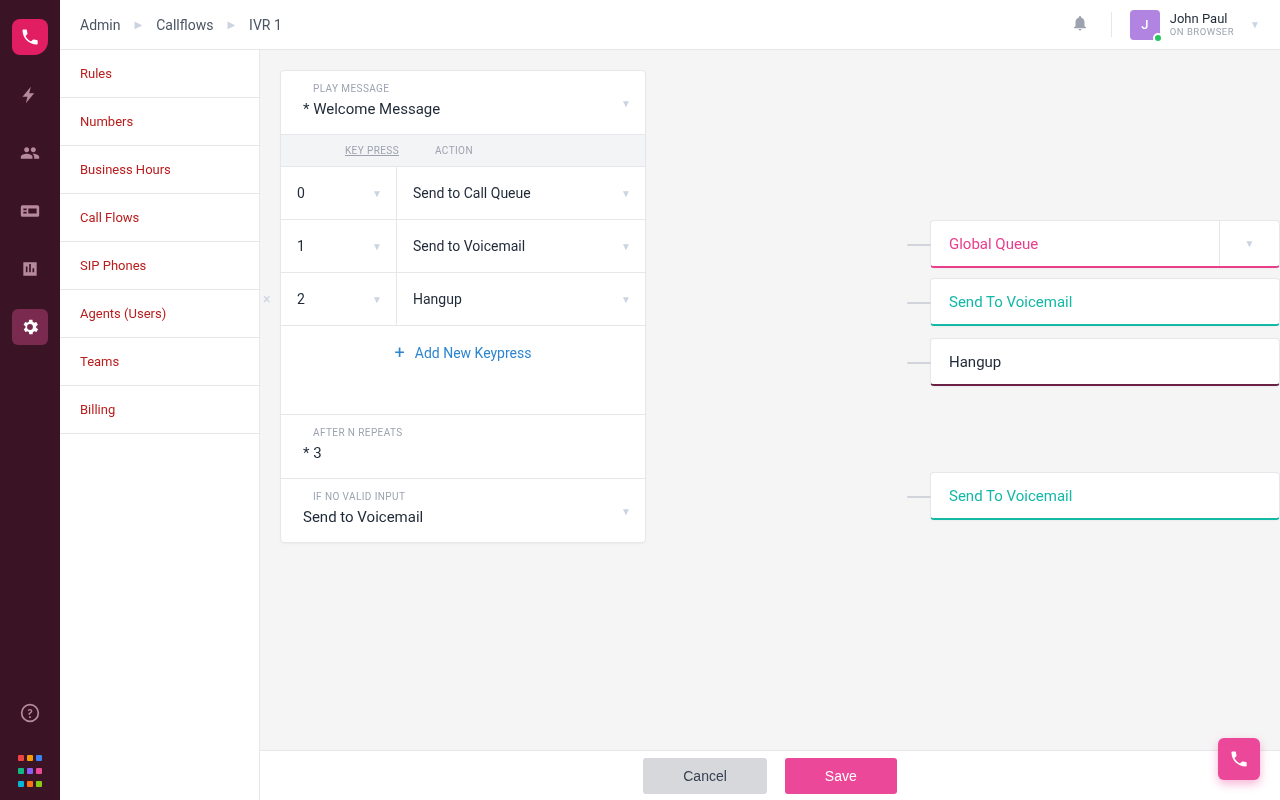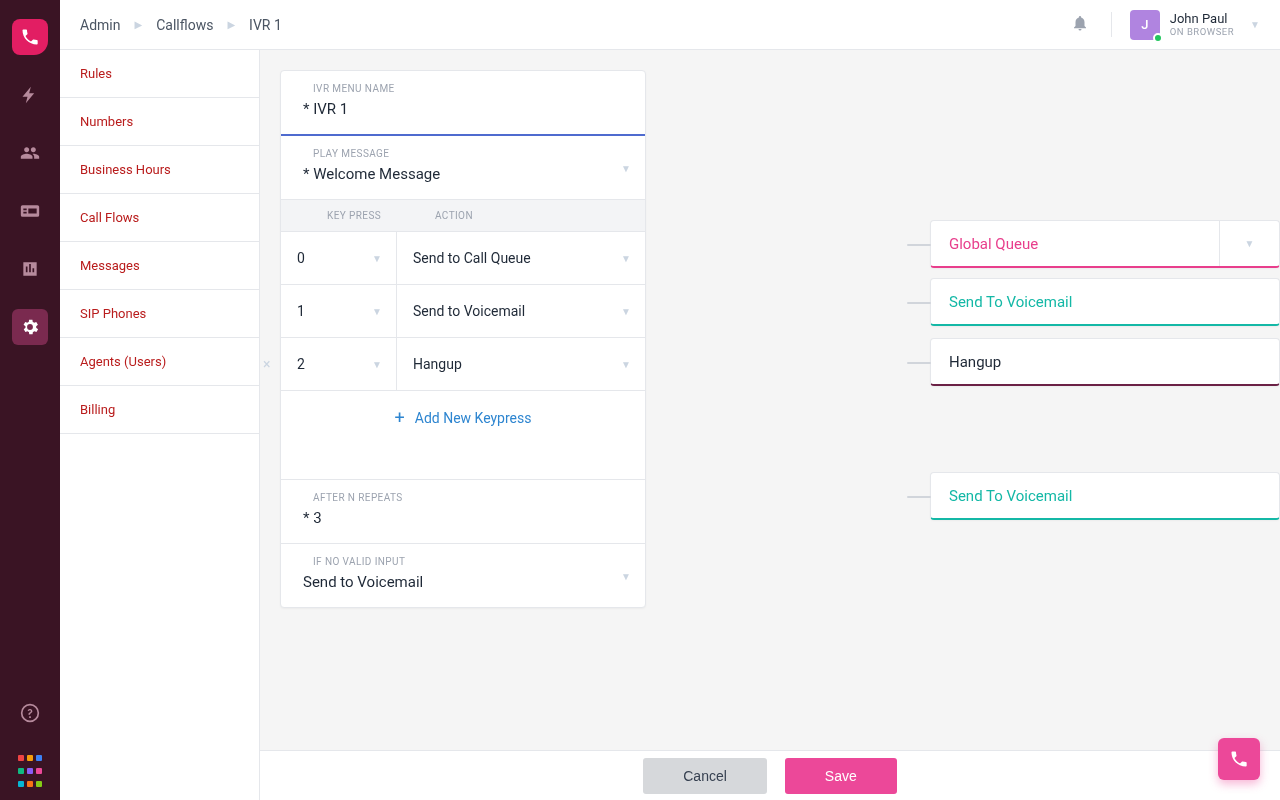--- a/index.html
+++ b/index.html
@@ -112,21 +112,21 @@
   }
   .fvalue{
     font-size:15px;color:#1f2937;margin-top:6px;
   }
   .card .nameline{border-bottom:2px solid #4f6bcf;}
   .cvt{position:absolute;right:14px;top:50%;transform:translateY(-50%);color:#cbd5e1;font-size:10px;pointer-events:none;}
 
   .khead{
     display:flex;background:#f3f4f6;padding:10px 22px;font-size:10px;color:#9ca3af;letter-spacing:.4px;
   }
-  .khead .c1{width:96px;text-align:left;padding-left:24px;}
+  .khead .c1{width:96px;text-align:right;padding-left:24px;text-decoration:underline;}
   .khead .c2{flex:1;text-align:left;padding-left:36px;}
 
   .krow{display:flex;align-items:stretch;border-top:1px solid var(--border);position:relative;}
   .krow:first-of-type{border-top:none;}
   .kcell{position:relative;padding:18px 16px;}
   .kcell.c1{width:116px;border-right:1px solid var(--border);}
   .kcell.c2{flex:1;}
   .kcell .caret{position:absolute;right:14px;top:50%;transform:translateY(-50%);color:#cbd5e1;font-size:10px;}
   .kremove{position:absolute;left:-18px;top:50%;transform:translateY(-50%);color:#cbd5e1;font-size:14px;cursor:pointer;}
 
@@ -256,34 +256,30 @@
     </div>
     <span class="ucaret">▼</span>
   </div>
 </div>
 
 <div class="sidebar">
   <div class="sitem">Rules</div>
   <div class="sitem">Numbers</div>
   <div class="sitem">Business Hours</div>
   <div class="sitem">Call Flows</div>
-  <div class="sitem">Messages</div>
   <div class="sitem">SIP Phones</div>
   <div class="sitem">Agents (Users)</div>
+  <div class="sitem">Teams</div>
   <div class="sitem">Billing</div>
 </div>
 
 <div class="main">
 
   <div class="card">
 
-    <div class="field nameline">
-      <div class="flabel">IVR MENU NAME</div>
-      <div class="fvalue">* IVR 1</div>
-    </div>
 
     <div class="field" style="position:relative">
       <div class="flabel">PLAY MESSAGE</div>
       <div class="fvalue">* Welcome Message</div>
       <span class="cvt">▼</span>
     </div>
 
     <div class="khead">
       <div class="c1">KEY PRESS</div>
       <div class="c2">ACTION</div>

